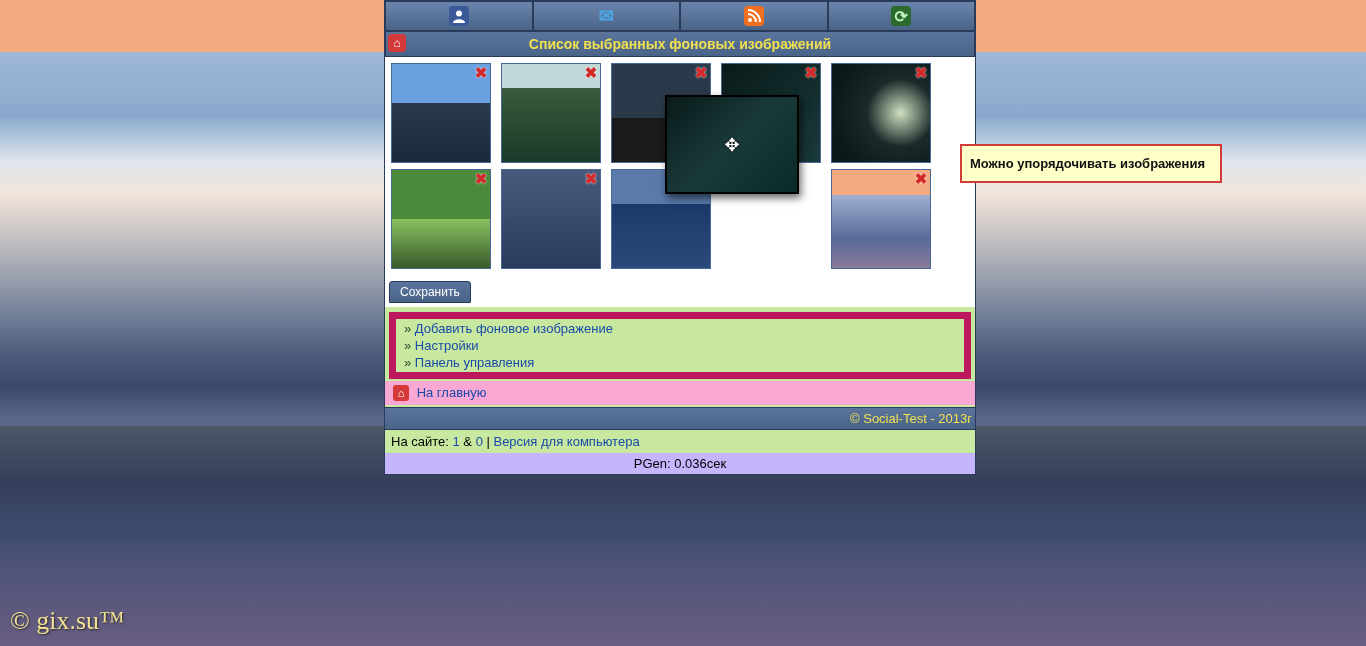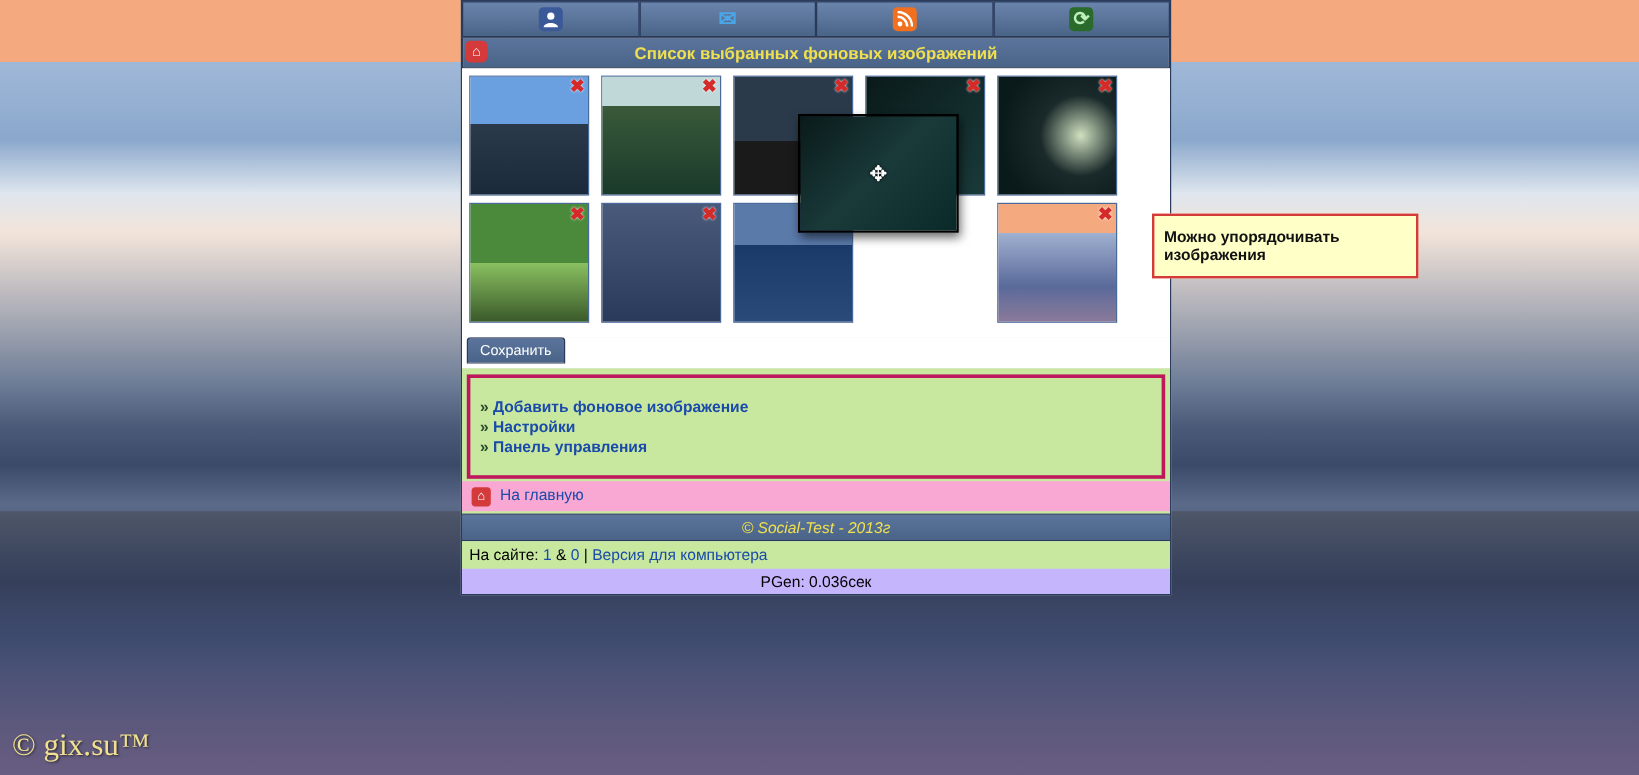--- a/index.html
+++ b/index.html
@@ -155,26 +155,25 @@
     background: linear-gradient(#5a749c, #4a6488);
     border: 1px solid #2a3a5a;
     border-radius: 3px 3px 0 0;
     color: #fff;
     padding: 3px 10px;
     display: inline-block;
     cursor: pointer;
     font-size: 12px;
   }
   .links-box {
-    border: 3px solid #be185d;
-    padding: 15px 8px;
+    border: 7px solid #be185d;
+    padding: 1px 8px;
     margin: -1px 4px 2px 4px;
     position: relative;
     z-index: 5;
-    font-weight: bold;
   }
   .page-body {
     background: #c8e8a0;
     padding: 6px 0 2px 0;
   }
   .link-line {
     color: #1a4aaa;
     padding: 1px 0;
     font-size: 13px;
   }
@@ -192,51 +191,49 @@
     align-items:center; justify-content:center;
     color:#fff; font-size:11px;
     margin-right: 4px;
   }
   .home-line a { color:#1a4aaa; text-decoration:none; }
   .footer1 {
     background: linear-gradient(#5a749c, #4a6488);
     border-top: 1px solid #2a3a5a;
     border-bottom: 1px solid #2a3a5a;
     color: #f0e050;
-    text-align: center;
+    text-align: right;
     padding: 3px;
     font-size: 13px;
-    font-style: italic;
   }
   .footer2 {
     background: #c8e8a0;
     padding: 4px 6px;
     font-size: 13px;
   }
   .footer2 .n1 { color: #1a4aaa; }
   .footer2 a { color: #1a4aaa; text-decoration:none; }
   .footer3 {
     background: #c4b5fd;
     text-align: center;
     padding: 3px;
     font-size: 13px;
   }
   .callout {
     position: absolute;
     left: 960px;
     top: 144px;
-    width: 222px;
+    width: 262px;
     background: #ffffc8;
     border: 2px solid #d43a3a;
     padding: 10px 8px;
     box-sizing: border-box;
     font-weight: bold;
     font-size: 13px;
     color: #111;
-    margin-top: 34px;
   }
   
   .t-city1 { background: linear-gradient(to bottom, #6aa0e0 40%, #2a3a4a 40%, #1a2a3a); }
   .t-forest1 { background: linear-gradient(to bottom, #c0d8d8 25%, #3a5a3a 25%, #1a3a2a); }
   .t-street { background: linear-gradient(to bottom, #2a3a4a 55%, #1a1a1a 55%); }
   .t-forest2 { background: linear-gradient(135deg, #0a1a1a, #1a3a3a); }
   .t-tunnel { background: radial-gradient(circle at 70% 50%, #d0e0c0 0%, #1a2a2a 40%, #0a1a1a 80%); }
   .t-tree { background: linear-gradient(to bottom, #4a8a3a 50%, #8ac060 50%, #3a5a2a); }
   .t-rain { background: linear-gradient(to bottom, #4a5a7a, #2a3a5a); }
   .t-ocean { background: linear-gradient(to bottom, #5a7aaa 35%, #1a3a6a 35%, #2a4a7a); }

